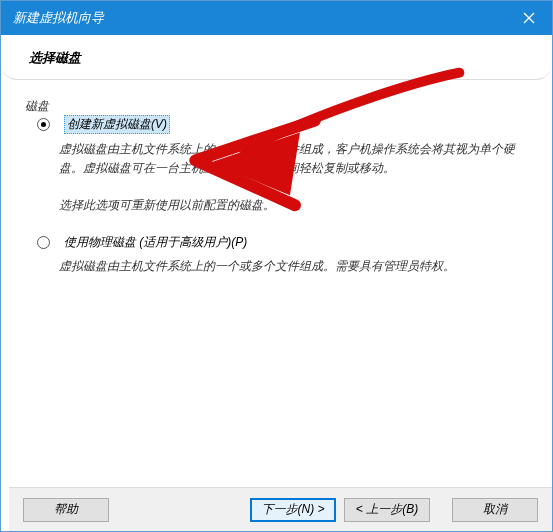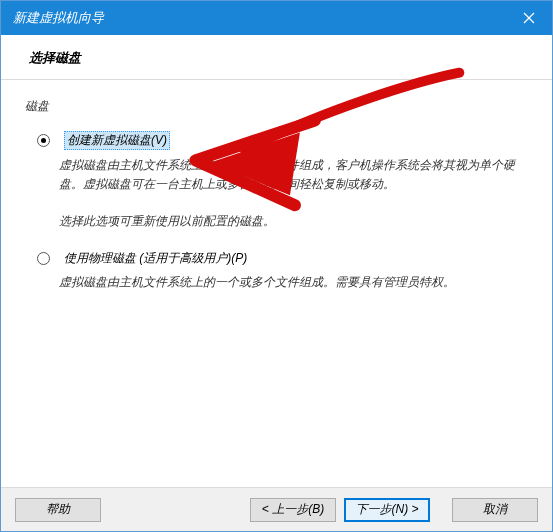--- a/index.html
+++ b/index.html
@@ -37,20 +37,21 @@
     align-items: center;
     justify-content: center;
     color: #ffffff;
     cursor: pointer;
   }
   .close-btn svg { width: 12px; height: 12px; }
   .header {
     padding: 14px 28px 12px 28px;
     border-bottom: 1px solid #dcdcdc;
     background: #ffffff;
+    border-radius: 16px;
   }
   .header .title {
     font-weight: bold;
     font-size: 13px;
     color: #000;
   }
   .header .subtitle {
     margin-top: 4px;
     margin-left: 18px;
     font-size: 12px;
@@ -58,21 +59,20 @@
   }
   .body {
     flex: 1;
     padding: 18px 24px 10px 24px;
     background: #ffffff;
     overflow: hidden;
   }
   .group-label {
     font-size: 12px;
     color: #333;
-    margin-bottom: 16px;
   }
   .option {
     margin-left: 12px;
     margin-bottom: 18px;
   }
   .option-row {
     display: flex;
     align-items: center;
     gap: 14px;
   }
@@ -108,20 +108,21 @@
     line-height: 1.6;
   }
   .footer {
     height: 44px;
     background: #f0f0f0;
     border-top: 1px solid #dcdcdc;
     display: flex;
     align-items: center;
     padding: 8px 14px;
     gap: 8px;
+    margin-left: 8px;
   }
   .footer .spacer { flex: 1; }
   .btn {
     height: 24px;
     min-width: 86px;
     padding: 0 10px;
     background: #e1e1e1;
     border: 1px solid #adadad;
     font-size: 12px;
     color: #000;
@@ -182,22 +183,22 @@
         <span class="radio"></span>
         <span class="option-label">使用物理磁盘 (适用于高级用户)(P)</span>
       </div>
       <div class="option-desc">虚拟磁盘由主机文件系统上的一个或多个文件组成。需要具有管理员特权。</div>
     </div>
   </div>
 
   <div class="footer">
     <div class="btn">帮助</div>
     <div class="spacer"></div>
+    <div class="btn default">下一步(N) &gt;</div>
     <div class="btn">&lt; 上一步(B)</div>
-    <div class="btn default">下一步(N) &gt;</div>
     <div style="width:6px"></div>
     <div class="btn">取消</div>
   </div>
 
   <svg class="annotation" viewBox="0 0 553 532">
     <path d="M 460 72 C 420 80, 320 110, 245 150" stroke="#d40b0b" stroke-width="10" fill="none" stroke-linecap="round"></path>
     <path d="M 315 120 L 195 160 L 295 205" stroke="#d40b0b" stroke-width="12" fill="none" stroke-linecap="round" stroke-linejoin="round"></path>
     <path d="M 300 132 L 210 162 L 290 195 Z" fill="#d40b0b"></path>
   </svg>
 

